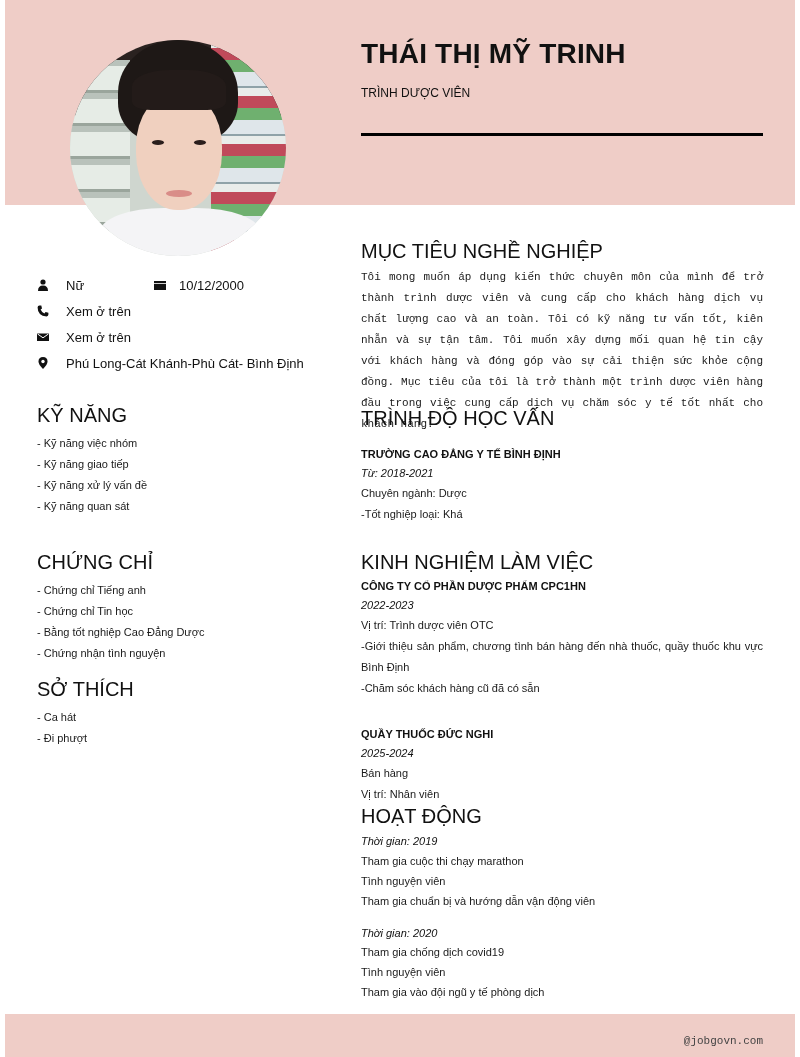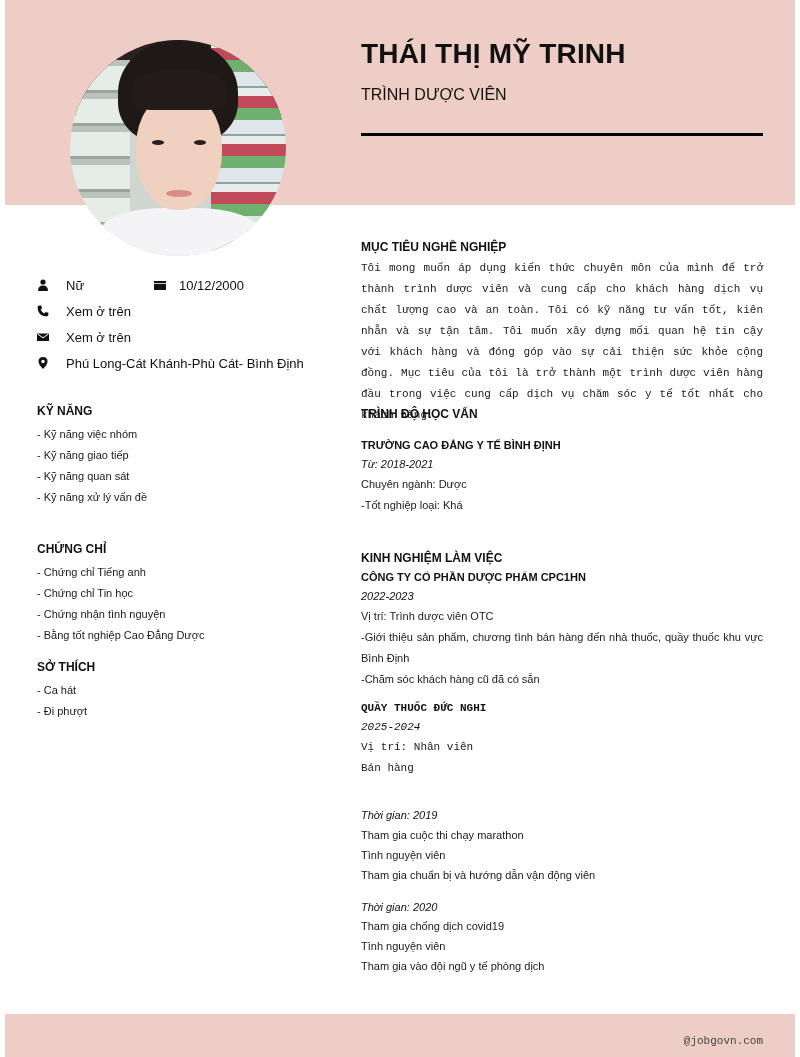--- a/index.html
+++ b/index.html
@@ -19,30 +19,30 @@
       background: repeating-linear-gradient(180deg, #e9ecea 0 8px, #c04a5a 8px 20px, #6fb06f 20px 32px, #dfe6ea 32px 46px, #8fa2a8 46px 48px); }
     .avatar .hair { position: absolute; left: 48px; top: 0; width: 120px; height: 105px; background: #1e1816; border-radius: 50% 50% 40% 40%; }
     .avatar .face { position: absolute; left: 66px; top: 52px; width: 86px; height: 118px; background: #f0d0bf; border-radius: 46% 46% 48% 48%; }
     .avatar .bangs { position: absolute; left: 62px; top: 30px; width: 94px; height: 40px; background: #231b19; border-radius: 40% 40% 20% 20%; }
     .avatar .eye-l, .avatar .eye-r { position: absolute; top: 100px; width: 12px; height: 5px; background: #2a1e1c; border-radius: 50%; }
     .avatar .eye-l { left: 82px; } .avatar .eye-r { left: 124px; }
     .avatar .lips { position: absolute; left: 96px; top: 150px; width: 26px; height: 7px; background: #d98d88; border-radius: 50%; }
     .avatar .coat { position: absolute; left: 30px; top: 168px; width: 160px; height: 60px; background: #f4f4f6; border-radius: 40% 40% 0 0; }
 
     .name { position: absolute; left: 361px; top: 38px; font-size: 28px; font-weight: bold; letter-spacing: 0.2px; }
-    .job-title { position: absolute; left: 361px; top: 86px; font-size: 16px; }
+    .job-title { position: absolute; left: 361px; top: 86px; font-size: 12px; }
     .title-rule { position: absolute; left: 361px; top: 133px; width: 402px; height: 3px; background: #000; }
 
     .left-col { position: absolute; left: 37px; top: 272px; width: 290px; }
     .info-row { display: flex; align-items: center; height: 26px; font-size: 13px; }
     .info-row .icon { width: 12px; height: 14px; margin-right: 17px; display: inline-flex; align-items: center; justify-content: center; }
     .info-row .icon svg { width: 12px; height: 12px; fill: #111; }
     .info-row .dob-icon { margin-right: 13px; margin-left: 0; }
 
-    .sec-head { font-size: 12px; font-weight: bold; margin-bottom: 6px; }
+    .sec-head { font-size: 20px; font-weight: normal; margin-bottom: 6px; }
     .list-item { font-size: 11px; line-height: 21px; color: #1a1a1a; }
 
     .right-col { position: absolute; left: 361px; width: 402px; }
     .para { font-size: 11px; line-height: 21px; text-align: justify; color: #1a1a1a; font-family: Liberation Mono, monospace; }
     .sub-head { font-size: 11px; font-weight: bold; line-height: 18px; }
     .italic { font-size: 11px; font-style: italic; line-height: 20px; }
     .line { font-size: 11px; line-height: 21px; color: #1a1a1a; }
     .line.j { text-align: justify; }
   </style>
 </head>
@@ -109,30 +109,30 @@
           </svg>
       </span>
       <span>Phú Long-Cát Khánh-Phù Cát- Bình Định</span>
     </div>
   </div>
 
   <div style="margin-top:28px;">
     <div class="sec-head">KỸ NĂNG</div>
     <div class="list-item">- Kỹ năng việc nhóm</div>
     <div class="list-item">- Kỹ năng giao tiếp</div>
+    <div class="list-item">- Kỹ năng xử lý vấn đề</div>
     <div class="list-item">- Kỹ năng quan sát</div>
-    <div class="list-item">- Kỹ năng xử lý vấn đề</div>
   </div>
 
   <div style="margin-top:34px;">
     <div class="sec-head">CHỨNG CHỈ</div>
     <div class="list-item">- Chứng chỉ Tiếng anh</div>
     <div class="list-item">- Chứng chỉ Tin học</div>
+    <div class="list-item">- Bằng tốt nghiệp Cao Đẳng Dược</div>
     <div class="list-item">- Chứng nhận tình nguyện</div>
-    <div class="list-item">- Bằng tốt nghiệp Cao Đẳng Dược</div>
   </div>
 
   <div style="margin-top:14px;">
     <div class="sec-head">SỞ THÍCH</div>
     <div class="list-item">- Ca hát</div>
     <div class="list-item">- Đi phượt</div>
   </div>
 </div>
 
 <div class="right-col" style="top:240px;">
@@ -150,29 +150,30 @@
 
 <div class="right-col" style="top:551px;">
   <div class="sec-head" style="margin-bottom:3px;">KINH NGHIỆM LÀM VIỆC</div>
   <div>
     <div class="sub-head">CÔNG TY CỔ PHẦN DƯỢC PHẨM CPC1HN</div>
     <div class="italic">2022-2023</div>
     <div class="line">Vị trí: Trình dược viên OTC</div>
     <div class="line j">-Giới thiệu sản phẩm, chương tình bán hàng đến nhà thuốc, quầy thuốc khu vực Bình Định</div>
     <div class="line">-Chăm sóc khách hàng cũ đã có sẵn</div>
   </div>
-  <div style="margin-top:9px;font-family:Liberation Mono, monospace;">
+  <div style="margin-top:26px;">
     <div class="sub-head">QUẦY THUỐC ĐỨC NGHI</div>
     <div class="italic">2025-2024</div>
+    <div class="line">Bán hàng</div>
     <div class="line">Vị trí: Nhân viên</div>
-    <div class="line">Bán hàng</div>
   </div>
 </div>
 
 <div class="right-col" style="top:805px;">
+  <div class="sec-head" style="margin-bottom:3px;">HOẠT ĐỘNG</div>
   <div>
     <div class="italic">Thời gian: 2019</div>
     <div class="line" style="line-height:20px;">Tham gia cuộc thi chạy marathon</div>
     <div class="line" style="line-height:20px;">Tình nguyện viên</div>
     <div class="line" style="line-height:20px;">Tham gia chuẩn bị và hướng dẫn vận động viên</div>
   </div>
   <div style="margin-top:12px;">
     <div class="italic">Thời gian: 2020</div>
     <div class="line" style="line-height:19px;">Tham gia chống dịch covid19</div>
     <div class="line" style="line-height:20px;">Tình nguyện viên</div>

